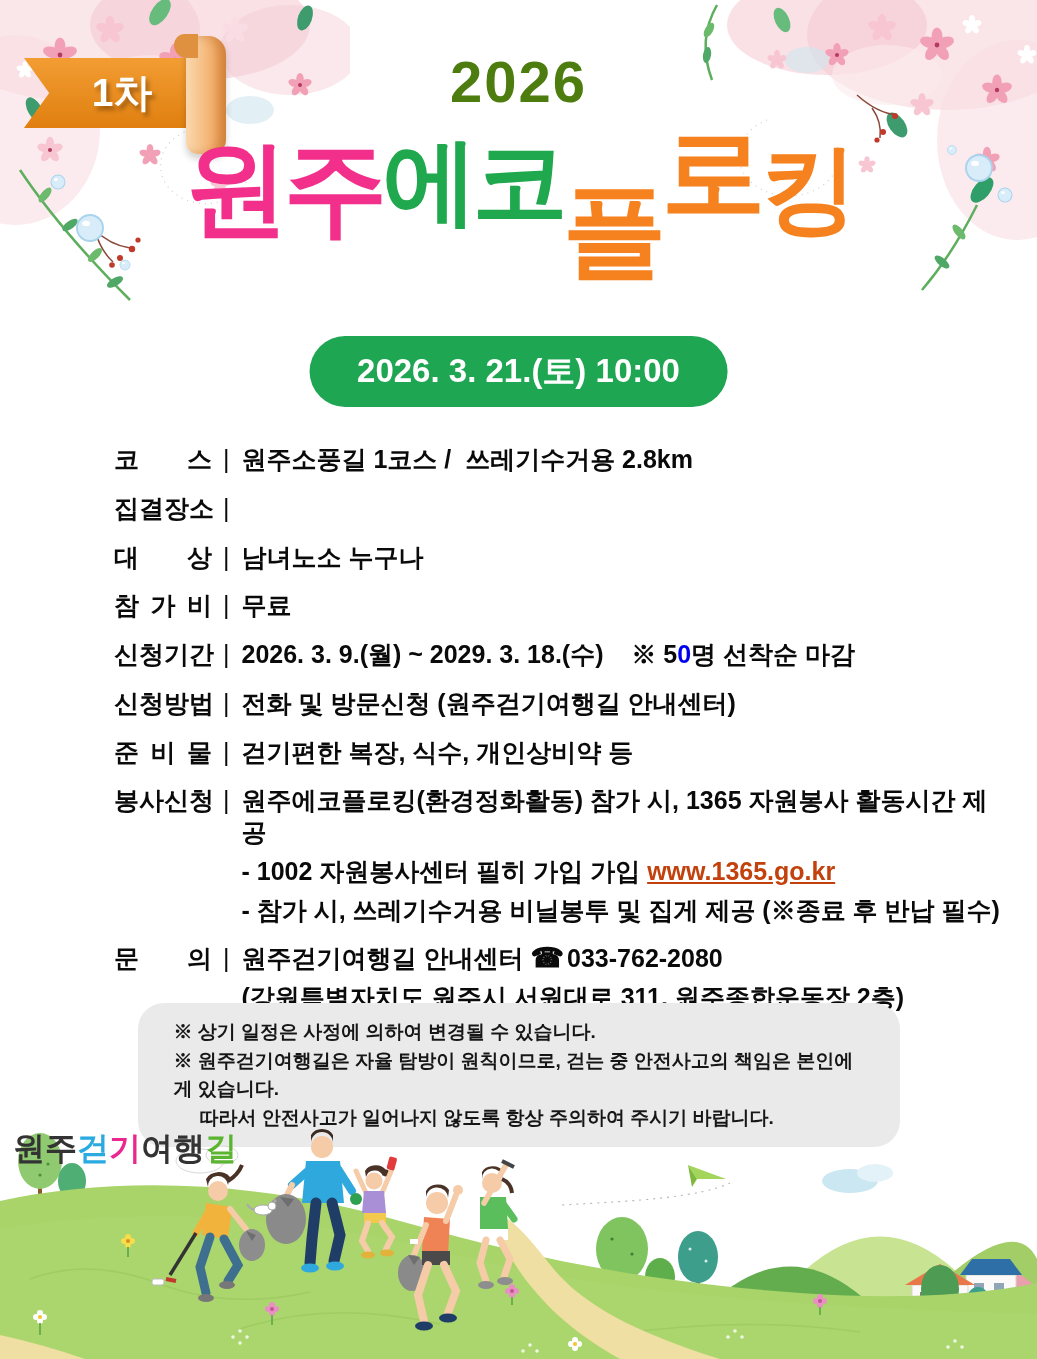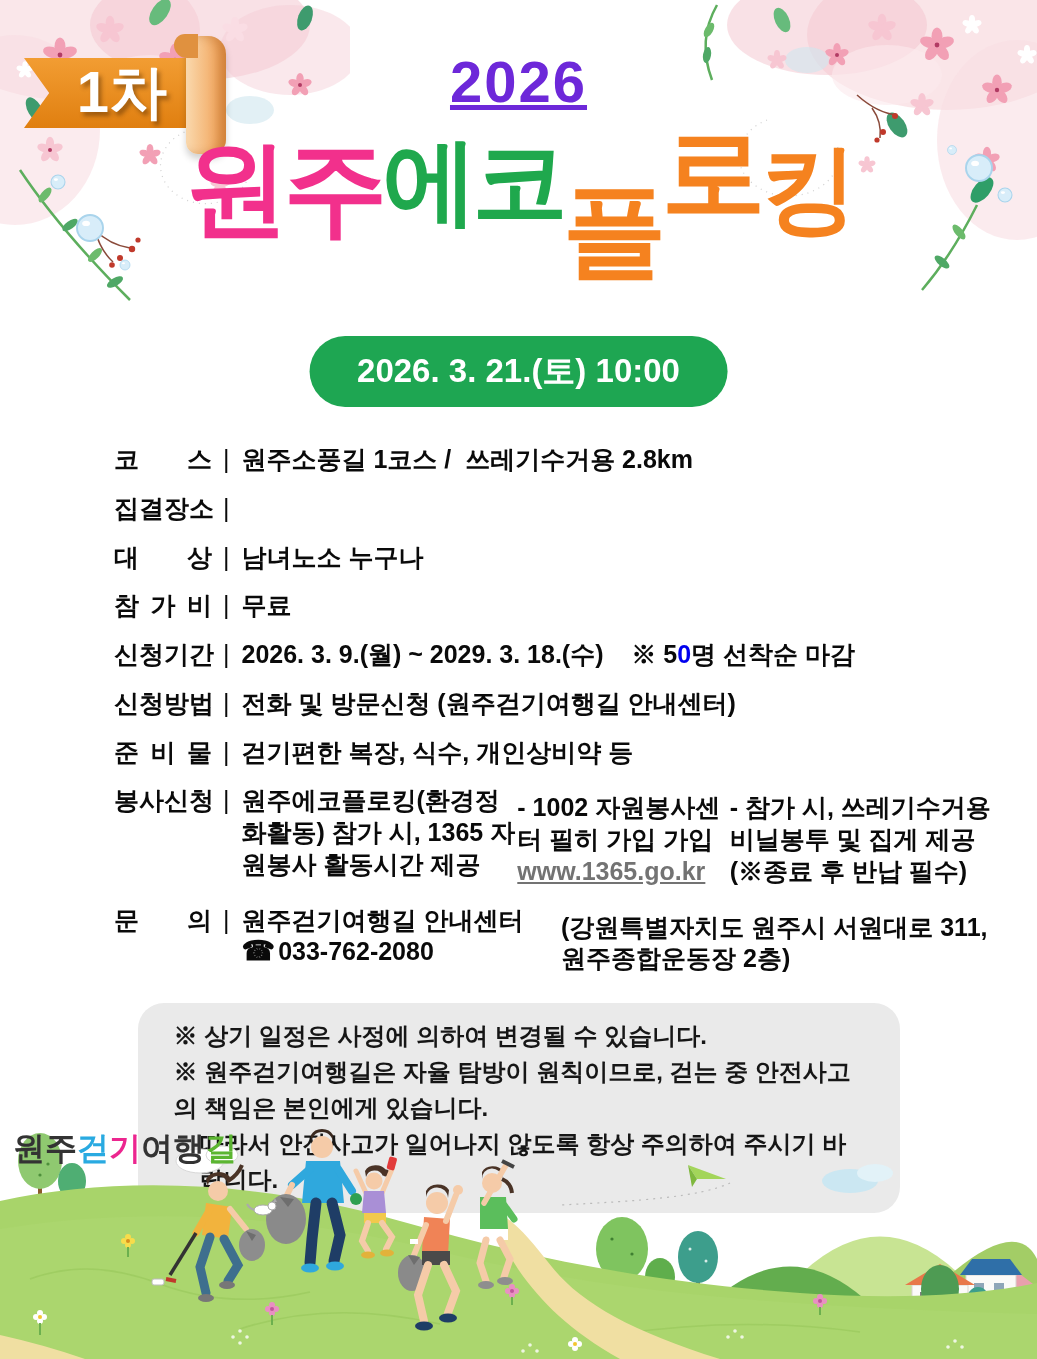--- a/index.html
+++ b/index.html
@@ -10,59 +10,59 @@
   .decor{position:absolute;pointer-events:none;}
   .decor-l{left:0;top:0;}
   .decor-r{right:0;top:0;}
 
   
   .ribbon-band{position:absolute;left:24px;top:58px;width:164px;height:70px;
     background:linear-gradient(180deg,#F29D33,#E07F10);
     clip-path:polygon(0 0,100% 0,100% 100%,0 100%,14% 50%);
     display:flex;align-items:center;justify-content:center;padding-left:16px;
     box-shadow:0 6px 10px rgba(0,0,0,.15);}
-  .ribbon-label{font-size:58px;font-weight:900;color:#fff;text-shadow:3px 4px 4px rgba(70,35,0,.45);}
+  .ribbon-label{font-size:39px;font-weight:900;color:#fff;text-shadow:3px 4px 4px rgba(70,35,0,.45);}
   .curl{position:absolute;left:186px;top:36px;width:40px;height:118px;
     background:linear-gradient(90deg,#FAD9AE,#F3AE6A 70%,#E99A50);
     border-radius:14px 18px 14px 12px;
     box-shadow:inset -8px 0 10px rgba(150,70,0,.28),0 5px 7px rgba(0,0,0,.18);}
   .curl::before{content:"";position:absolute;left:-12px;top:-2px;width:24px;height:24px;
     background:#E0913F;border-radius:50% 0 0 60%;}
 
   .year{position:absolute;top:48px;left:0;width:100%;text-align:center;
-    font-size:58px;font-weight:800;color:#6d28d9;letter-spacing:2px;text-decoration:underline;}
+    font-size:58px;font-weight:800;color:#4d7c0f;letter-spacing:2px;}
 
   .title{position:absolute;top:126px;left:0;width:100%;text-align:center;
     letter-spacing:-5px;font-weight:900;line-height:1;}
   .tp{display:inline-block;font-size:104px;}
   .tp-0{transform:translateY(10px);}
   .tp-1{font-size:95px;transform:translateY(0);}
   .tp-2{transform:translateY(52px);}
   .tp-3{transform:translateY(-6px);}
   .tp-4{font-size:97px;transform:translateY(8px);}
 
   .badge{position:absolute;top:336px;left:50%;transform:translateX(-50%);
     color:#fff;font-size:33px;font-weight:800;padding:13px 48px;border-radius:38px;white-space:nowrap;}
 
   
   .info{position:absolute;top:444px;left:114px;right:36px;}
   .row{display:flex;align-items:flex-start;margin-bottom:17px;
     font-size:25px;font-weight:700;line-height:1.27;}
   .jlabel{display:inline-flex;justify-content:space-between;width:98px;flex-shrink:0;}
   .sep{margin:0 12px 0 11px;font-weight:400;}
   .val{white-space:pre-wrap;}
-  .valblock{display:flex;flex-direction:row;}
+  .valblock{display:flex;flex-direction:column;}
   .valblock .sub{margin-top:7px;}
   .link{text-decoration:underline;cursor:pointer;}
   .phone-ico{font-size:27px;line-height:1;margin-right:3px;}
 
   
   .notice{position:absolute;top:1003px;left:50%;transform:translateX(-50%);
     width:690px;background:#EAEAEA;border-radius:26px;padding:15px 36px;
-    font-size:24px;font-weight:600;color:#161616;line-height:1.5;}
+    font-size:19px;font-weight:600;color:#161616;line-height:1.5;}
   .notice .indent{padding-left:26px;}
 
   
   .logo{position:absolute;top:1127px;left:13px;width:100%;
     font-size:32px;font-weight:900;letter-spacing:0px;z-index:3;}
   .logo span{display:inline-block;}
 
   .scene{position:absolute;left:0;bottom:0;z-index:1;}
 </style>
 </head>
@@ -267,21 +267,21 @@
     <div class="row">
       <span class="jlabel">
           <span>봉</span>
           <span>사</span>
           <span>신</span>
           <span>청</span>
         </span>
       <span class="sep">|</span>
       <div class="valblock">
         <span class="val">원주에코플로킹(환경정화활동) 참가 시, 1365 자원봉사 활동시간 제공</span>
-        <span class="val sub"><span>- 1002 자원봉사센터 필히 가입 가입 </span><span class="link" style="color: #737373;">www.1365.go.kr</span></span>
+        <span class="val sub"><span>- 1002 자원봉사센터 필히 가입 가입 </span><span class="link" style="color: #c2410c;">www.1365.go.kr</span></span>
         <span class="val sub">- 참가 시, 쓰레기수거용 비닐봉투 및 집게 제공 (※종료 후 반납 필수)</span>
       </div>
     </div>
 
     <div class="row">
       <span class="jlabel">
           <span>문</span>
           <span>의</span>
         </span>
       <span class="sep">|</span>

